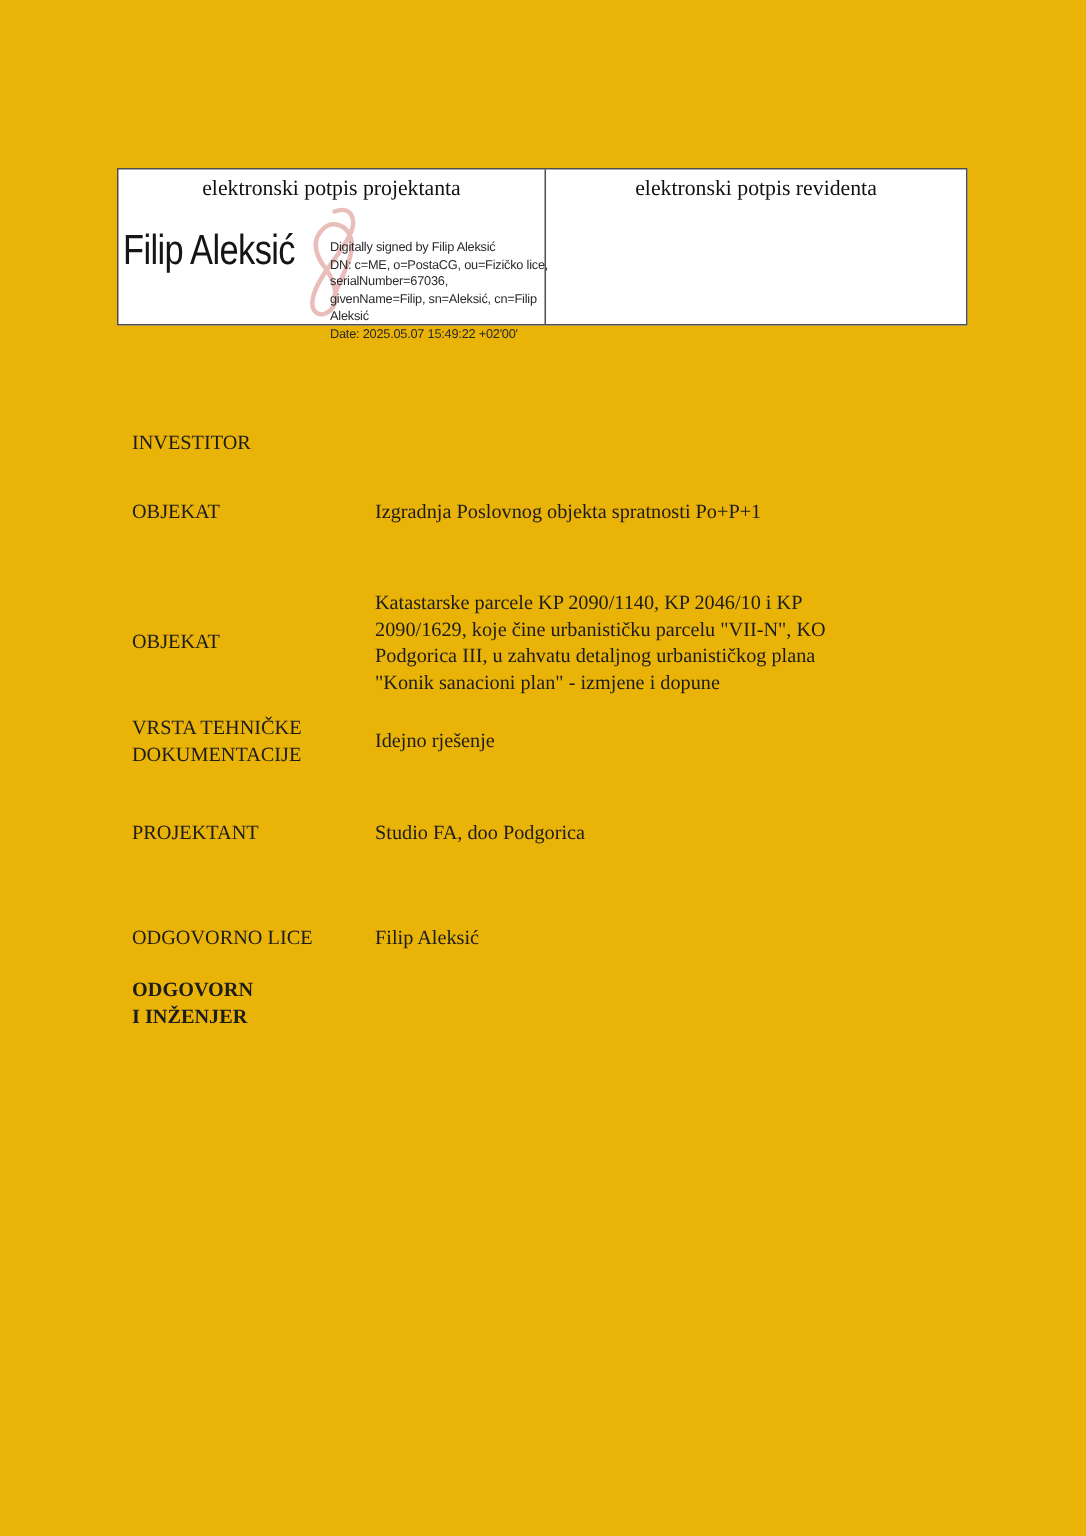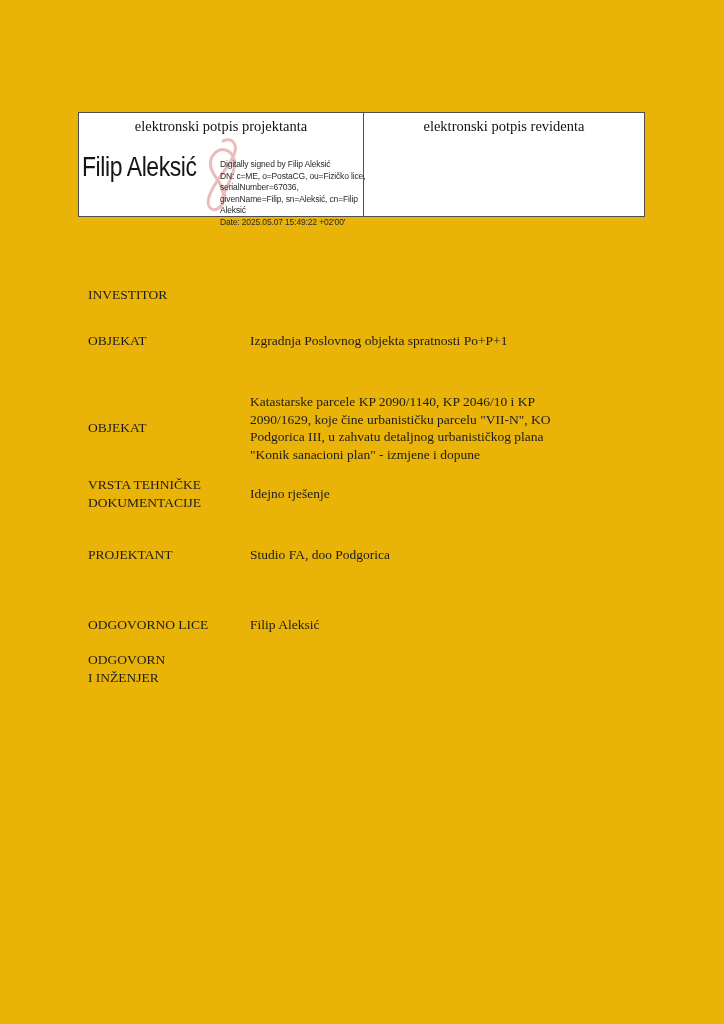--- a/index.html
+++ b/index.html
@@ -71,21 +71,21 @@
     width:340px;
     white-space:pre-line;
   }
   .row-center{align-items:center;}
   .row-investitor{top:286px;font-family:Liberation Serif, serif;}
   .row-objekat{top:332px;}
   .row-lokacija{top:393px;}
   .row-vrsta{top:476px;}
   .row-projektant{top:546px;}
   .row-odgovorno-lice{top:600px;margin-top:16px;}
-  .row-odgovorni-inzenjer{top:651px;}
+  .row-odgovorni-inzenjer{top:651px;font-weight:bold;}
 </style>
 </head>
 <body>
 
 <div class="page">
 
   <div class="sig-table">
     <div class="sig-cell sig-cell-left">
       <div class="sig-header">elektronski potpis projektanta</div>
 

